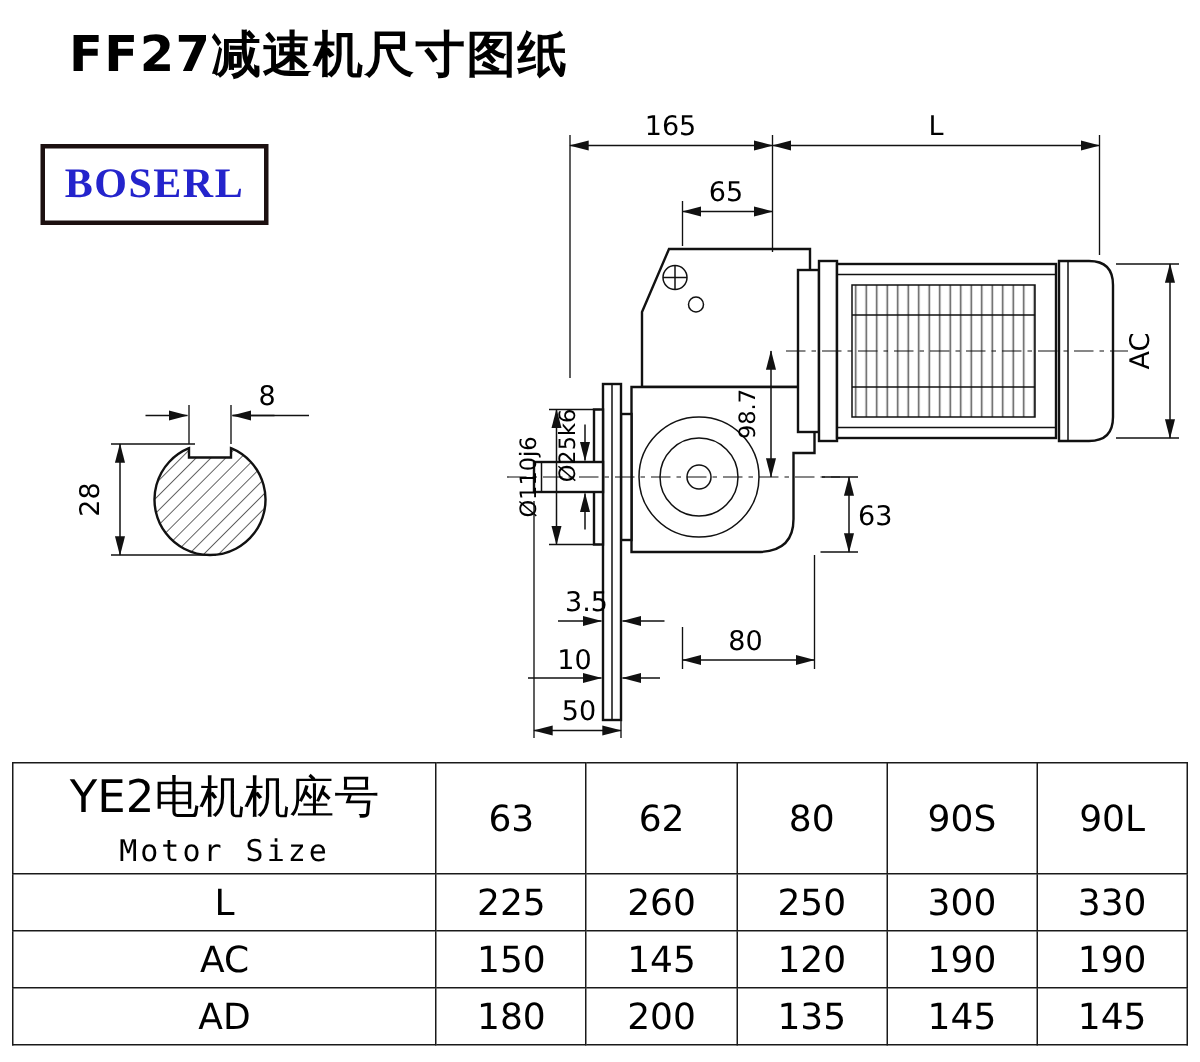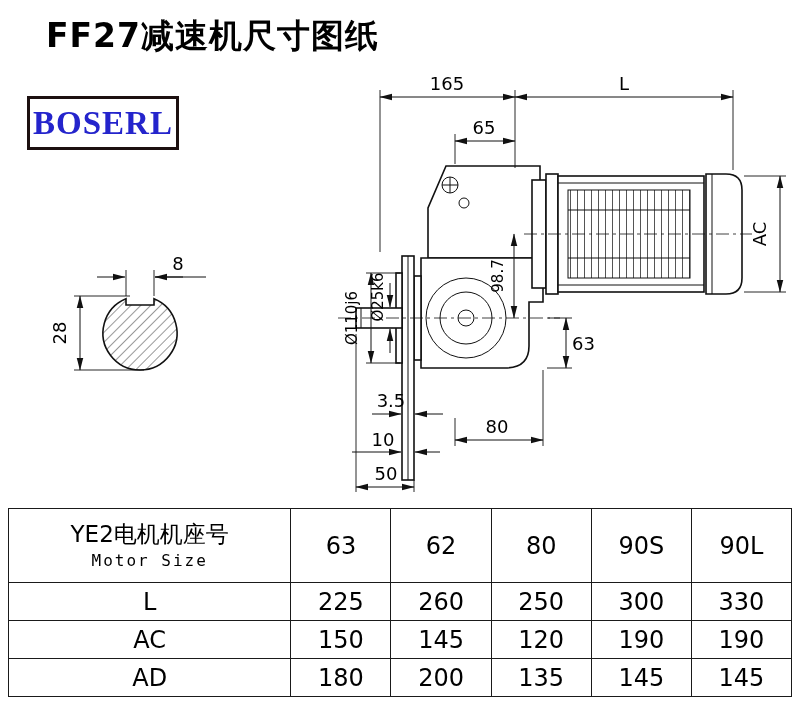--- a/index.html
+++ b/index.html
@@ -1,37 +1,37 @@
 <!DOCTYPE html>
 <html><head>
 <meta charset="utf-8">
 <style>
   *{margin:0;padding:0;box-sizing:border-box}
   html,body{width:800px;height:708px;background:#fff}
   body{font-family:"DejaVu Sans",sans-serif;color:#000}
   #page{position:relative;width:800px;height:708px;background:#fff;overflow:hidden}
   .title{position:absolute;left:46px;top:14px;font-size:33px;font-weight:bold;letter-spacing:1px;white-space:nowrap}
   .logo{position:absolute;left:27px;top:96px;width:152px;height:54px;border:3px solid #1c1010;display:flex;align-items:center;justify-content:center;background:#fff}
-  .logo span{font-family:"Liberation Serif",serif;font-size:33px;font-weight:700;color:#2424cc;letter-spacing:1px}
+  .logo span{font-family:"Liberation Serif",serif;font-size:28px;font-weight:700;color:#2424cc;letter-spacing:1px}
   svg.draw{position:absolute;left:0;top:0}
   .part{fill:#fff;stroke:#111;stroke-width:1.6;stroke-linejoin:miter}
   .thin{fill:none;stroke:#111;stroke-width:1}
   .ext{stroke:#111;stroke-width:0.9}
   .dim{stroke:#111;stroke-width:1;fill:none}
   .cl{stroke:#111;stroke-width:0.8;stroke-dasharray:13 4 3 4;fill:none}
   text.d{font-family:"DejaVu Sans",sans-serif;font-size:18px;fill:#000}
   text.dr{font-family:"DejaVu Sans",sans-serif;font-size:15px;fill:#000}
   .dim-table{position:absolute;left:8px;top:508px;width:784px;border-collapse:collapse;table-layout:fixed;text-align:center;font-size:24px}
   .dim-table td{border:1px solid #1a1a1a;padding:0;vertical-align:middle;font-weight:normal}
   .dim-table col.c0{width:282px}
   .dim-table col.c{width:100px}
   .dim-table tr{height:38px}
   .dim-table tr.first{height:74px}
-  .hdr div{line-height:1.4;font-size:23px}
-  .hdr .mono{font-family:"DejaVu Sans Mono",monospace;font-size:16px;letter-spacing:2px}
+  .hdr div{line-height:1.4;font-size:30px}
+  .hdr .mono{font-family:"DejaVu Sans Mono",monospace;font-size:20px;letter-spacing:2px}
 </style>
 </head>
 <body>
 
 <div id="page">
 
   <div class="title">FF27减速机尺寸图纸</div>
 
   <div class="logo">
     <span>BOSERL</span>

